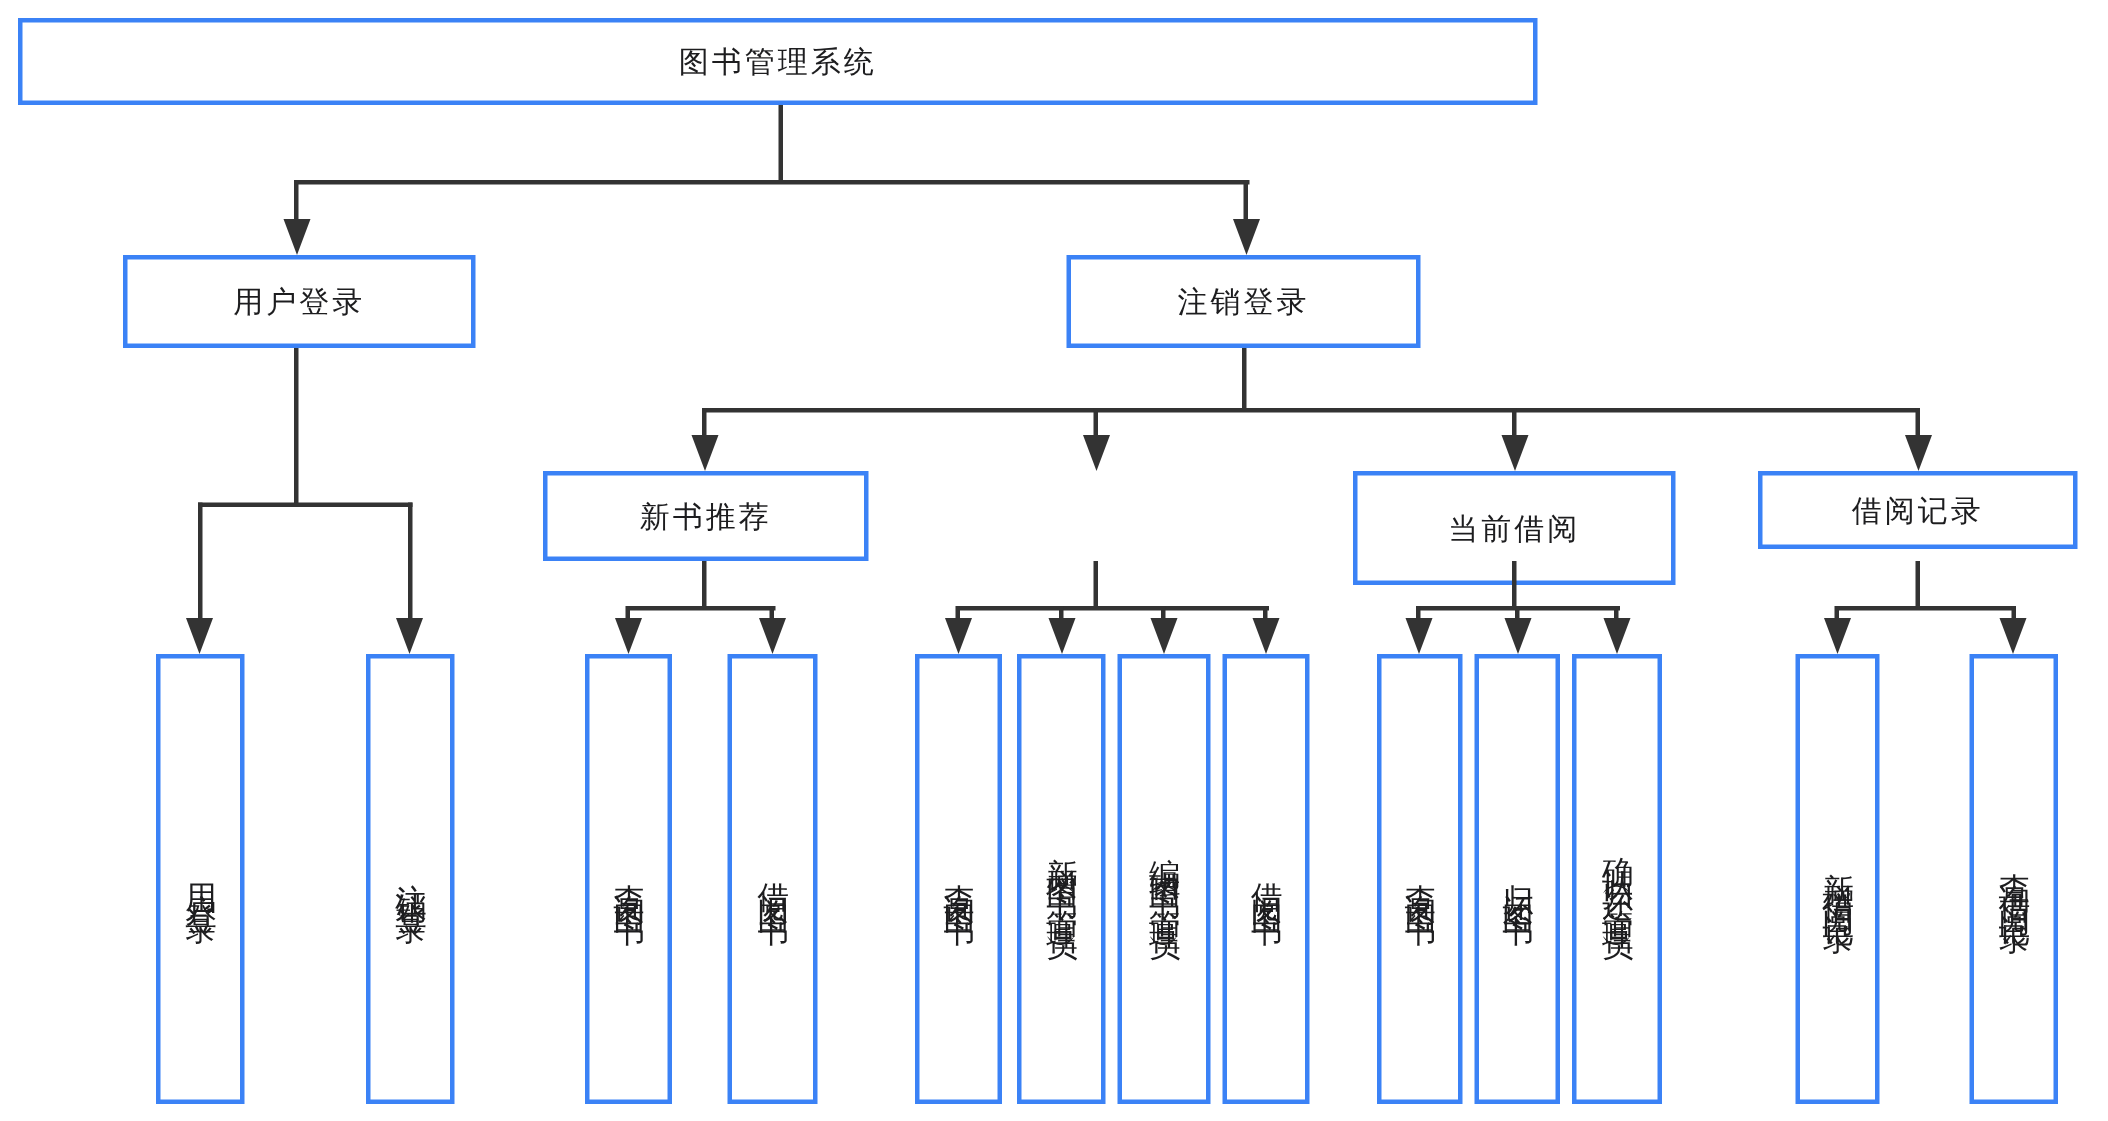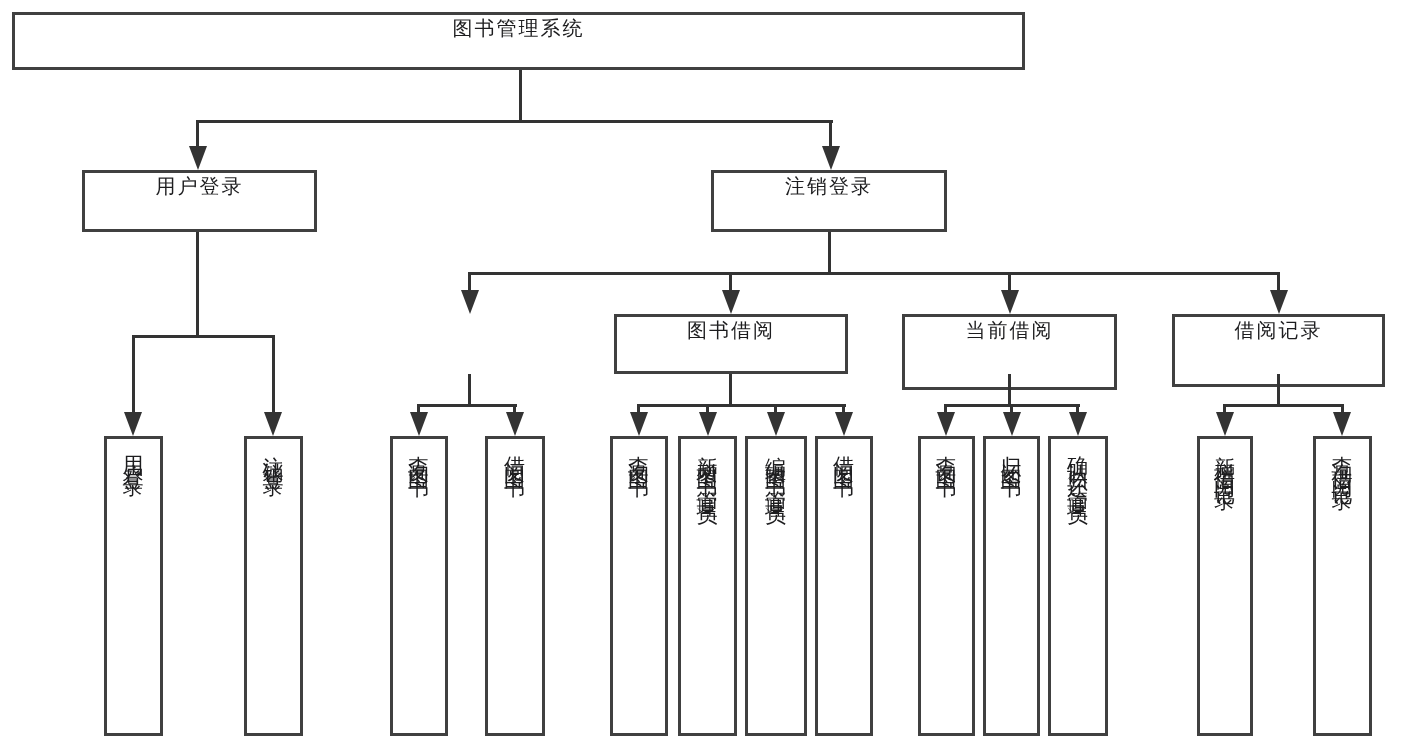--- a/index.html
+++ b/index.html
@@ -1,22 +1,22 @@
 <!DOCTYPE html>
 <html><head>
 <meta charset="utf-8">
 <style>
   html,body{margin:0;padding:0;background:#fff;}
   .canvas{
     position:relative;width:1405px;height:747px;background:#fff;
     font-family:"Liberation Sans",sans-serif;color:#1d1d1f;overflow:hidden;
   }
   .box{
-    position:absolute;box-sizing:border-box;border:3px solid #404040;background:#fff;
-    display:flex;align-items:flex-start;justify-content:center;
+    position:absolute;box-sizing:border-box;border:3px solid #3b82f6;background:#fff;
+    display:flex;align-items:center;justify-content:center;
   }
   .hlabel{font-size:20px;letter-spacing:2px;white-space:nowrap;}
   .vlabel{
     writing-mode:vertical-rl;text-orientation:mixed;
     font-size:21px;letter-spacing:7px;line-height:1;white-space:nowrap;
   }
   .vl{position:absolute;width:3px;background:#333;}
   .hl{position:absolute;height:3px;background:#333;}
   .ar{
     position:absolute;width:0;height:0;
@@ -37,27 +37,27 @@
     <span class="hlabel">图书管理系统</span>
   </div>
 
   <div class="box" style="left:82px;top:170px;width:235px;height:62px;">
     <span class="hlabel">用户登录</span>
   </div>
   <div class="box" style="left:711px;top:170px;width:236px;height:62px;">
     <span class="hlabel">注销登录</span>
   </div>
 
-  <div class="box" style="left:614px;top:314px;width:234px;height:60px;">
-    <span class="hlabel">图书借阅</span>
+  <div class="box" style="left:362px;top:314px;width:217px;height:60px;">
+    <span class="hlabel">新书推荐</span>
   </div>
   <div class="box" style="left:902px;top:314px;width:215px;height:76px;">
     <span class="hlabel">当前借阅</span>
   </div>
-  <div class="box" style="left:1172px;top:314px;width:213px;height:73px;">
+  <div class="box" style="left:1172px;top:314px;width:213px;height:52px;">
     <span class="hlabel">借阅记录</span>
   </div>
 
   <div class="box" style="left:104px;top:436px;width:59px;height:300px;">
     <span class="vlabel">用户登录</span>
   </div>
   <div class="box" style="left:244px;top:436px;width:59px;height:300px;">
     <span class="vlabel">注销登录</span>
   </div>
 

